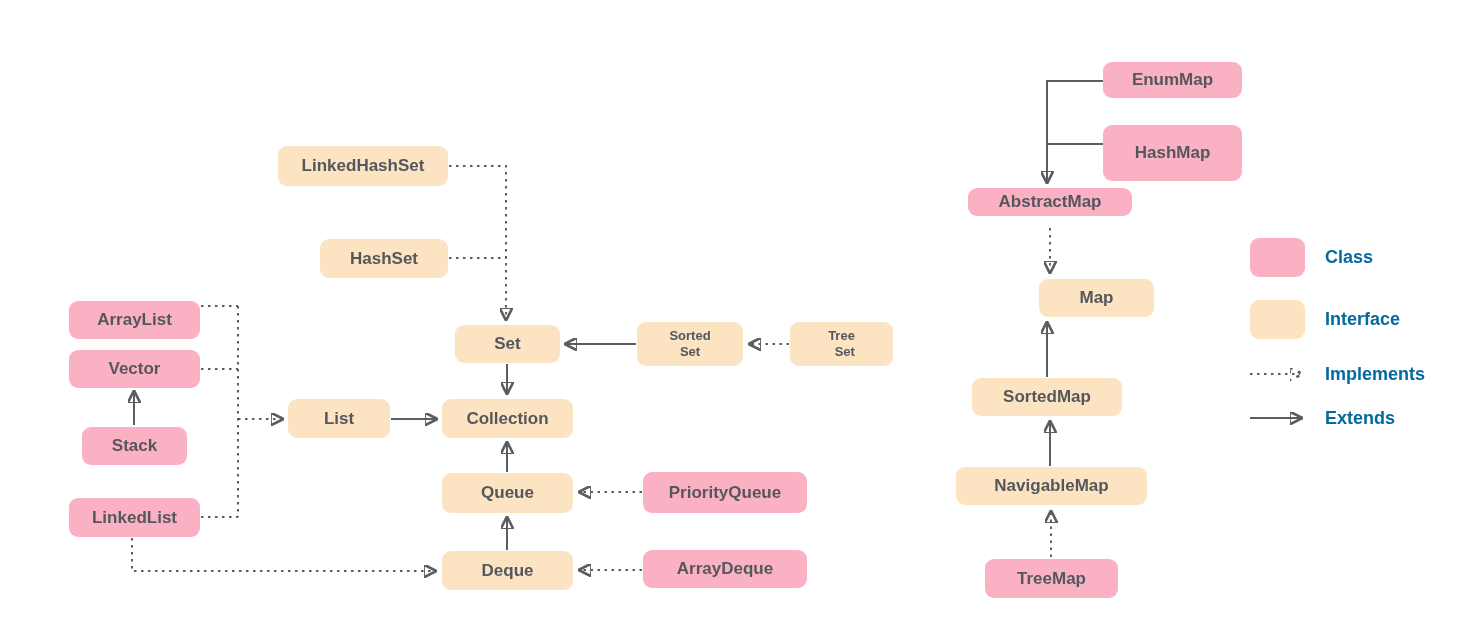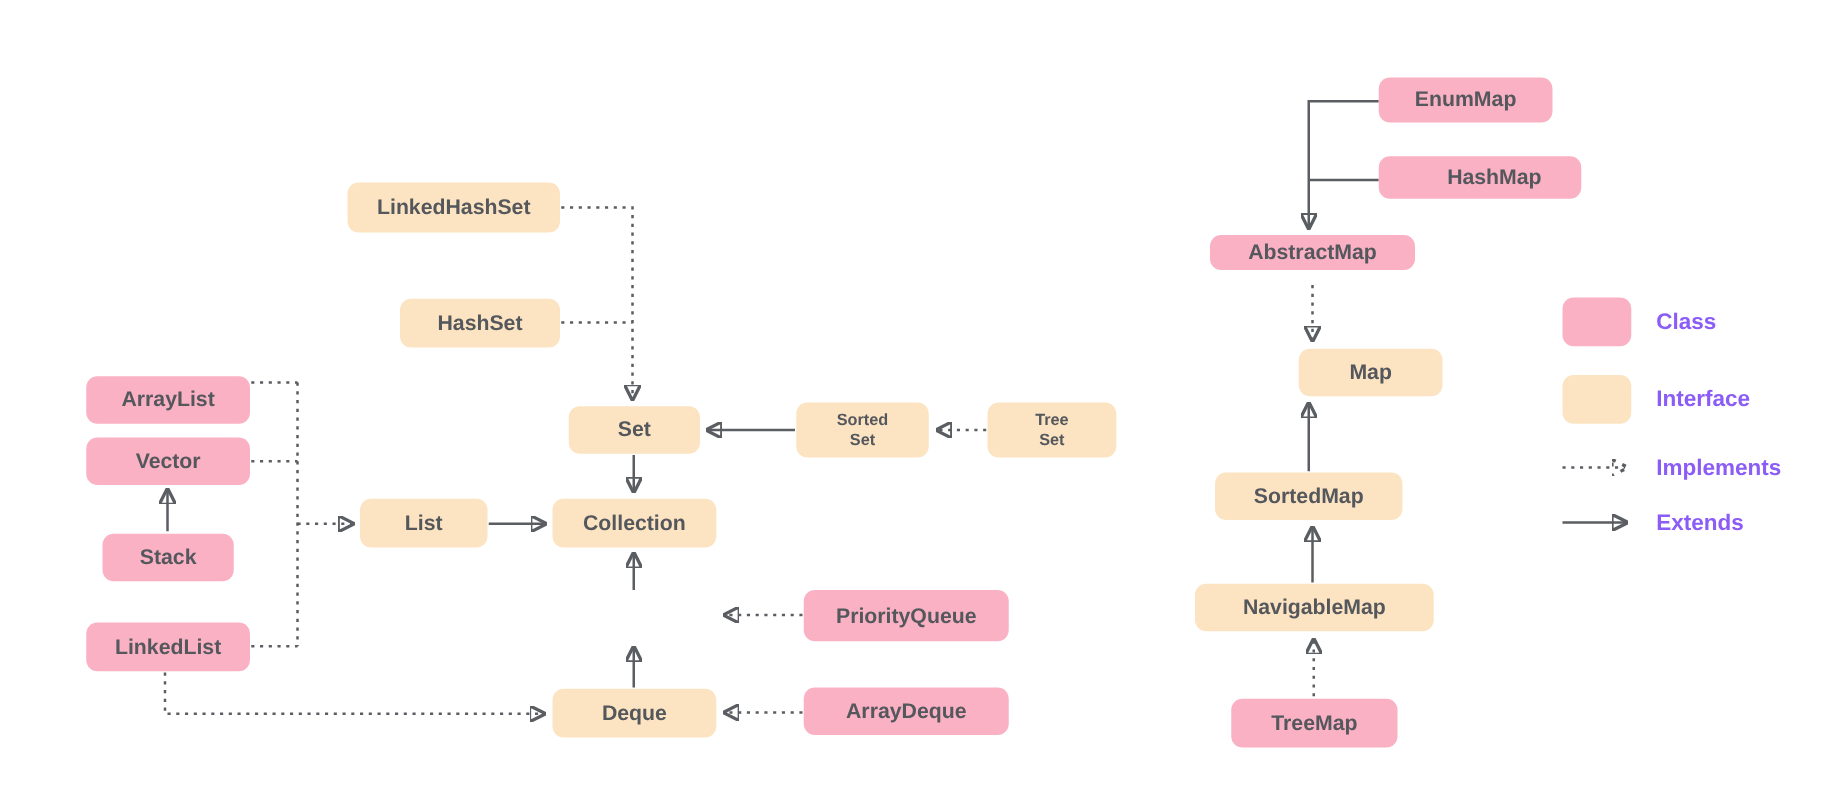--- a/index.html
+++ b/index.html
@@ -39,21 +39,21 @@
     position: absolute;
     width: 55px; height: 39px;
     border-radius: 9px;
   }
   .legend-swatch.class { background: #fbb1c4; }
   .legend-swatch.interface { background: #fce3c2; }
   .legend-label {
     position: absolute;
     font-weight: 700;
     font-size: 18px;
-    color: #8b5cf6;
+    color: #0369a1;
     white-space: nowrap;
   }
   .legend-arrow {
     position: absolute;
     width: 62px; height: 18px;
   }
   .legend-arrow path { fill: none; stroke: #5a5d61; stroke-width: 2; }
   .legend-arrow.dotted path { stroke-dasharray: 2.5 4.5; }
 </style>
 </head>
@@ -98,30 +98,31 @@
 
   <div class="node interface" style="left:278px; top:146px; width:170px; height:40px;">LinkedHashSet</div>
   <div class="node interface" style="left:320px; top:239px; width:128px; height:39px;">HashSet</div>
   <div class="node class" style="left:69px; top:301px; width:131px; height:38px;">ArrayList</div>
   <div class="node class" style="left:69px; top:350px; width:131px; height:38px;">Vector</div>
   <div class="node class" style="left:69px; top:498px; width:131px; height:39px;">LinkedList</div>
   <div class="node class" style="left:82px; top:427px; width:105px; height:38px;">Stack</div>
   <div class="node interface" style="left:455px; top:325px; width:105px; height:38px;">Set</div>
   <div class="node interface small" style="left:637px; top:322px; width:106px; height:44px;">Sorted
 Set</div>
-  <div class="node interface small" style="left:790px; top:322px; width:103px; height:44px;">Tree
+  <div class="node interface small" style="left:790px; top:322px; width:103px; height:44px;text-align:right;">Tree
 Set</div>
   <div class="node interface" style="left:288px; top:399px; width:102px; height:39px;">List</div>
   <div class="node interface" style="left:442px; top:399px; width:131px; height:39px;">Collection</div>
+  <div class="node interface" style="left:442px; top:473px; width:131px; height:40px;">Queue</div>
   <div class="node class" style="left:643px; top:472px; width:164px; height:41px;">PriorityQueue</div>
   <div class="node interface" style="left:442px; top:551px; width:131px; height:39px;">Deque</div>
   <div class="node class" style="left:643px; top:550px; width:164px; height:38px;">ArrayDeque</div>
 
   <div class="node class" style="left:1103px; top:62px; width:139px; height:36px;">EnumMap</div>
-  <div class="node class" style="left:1103px; top:125px; width:139px; height:34px;padding-left:23px;">HashMap</div>
+  <div class="node class" style="left:1103px; top:125px; width:139px; height:56px;">HashMap</div>
   <div class="node class" style="left:968px; top:188px; width:164px; height:28px;">AbstractMap</div>
   <div class="node interface" style="left:992px; top:279px; width:115px; height:38px;margin-left:47px;">Map</div>
   <div class="node interface" style="left:972px; top:378px; width:150px; height:38px;">SortedMap</div>
   <div class="node interface" style="left:956px; top:467px; width:191px; height:38px;">NavigableMap</div>
   <div class="node class" style="left:985px; top:559px; width:133px; height:39px;">TreeMap</div>
 
   <div class="legend-swatch class" style="left:1250px; top:238px;"></div>
   <div class="legend-label" style="left:1325px; top:238px; line-height:39px;">Class</div>
 
   <div class="legend-swatch interface" style="left:1250px; top:300px;"></div>

